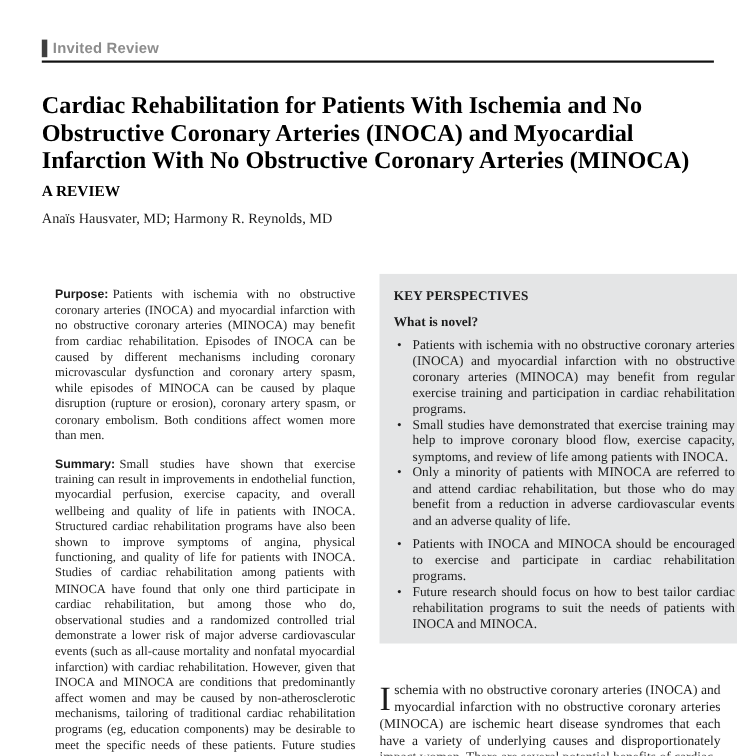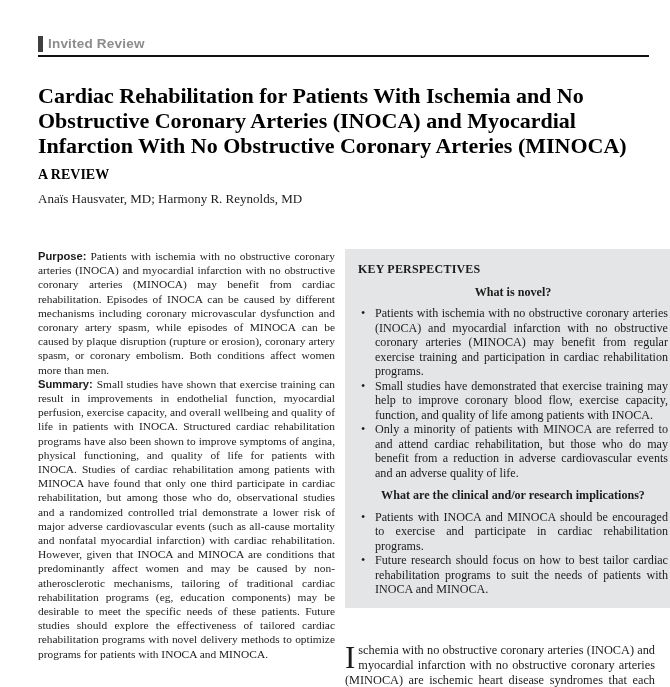--- a/index.html
+++ b/index.html
@@ -34,33 +34,33 @@
   .subtitle{margin-top:9px;font-size:14px;font-weight:bold;color:#000;}
   .authors{margin-top:8px;font-size:13px;}
   
   .columns{display:flex;margin-top:42px;}
   .col-left{
     width:297px;flex:none;
     font-size:11.4px;line-height:14.2px;text-align:justify;
     hyphens:auto;-webkit-hyphens:auto;
   }
   .col-right{width:310px;flex:none;margin-left:10px;}
-  .abs{margin:0;}
+  .abs{margin:12px;}
   .abs-label,.kw-label{
     font-family:"Liberation Sans",sans-serif;font-weight:bold;
     font-size:11.2px;padding-right:4px;
   }
   
   .kp-box{
     width:336px;background:var(--box_bg);
     padding:13px 13px 11px 13px;
     font-size:12.1px;line-height:14.5px;
   }
   .kp-head{font-weight:bold;font-size:12px;letter-spacing:.2px;}
-  .kp-q{font-weight:bold;margin-top:8px;text-align:center;}
+  .kp-q{font-weight:bold;margin-top:8px;}
   .kp-bullets{margin-top:7px;}
   .kp-bullet{display:flex;text-align:justify;hyphens:auto;-webkit-hyphens:auto;}
   .kp-dot{flex:none;width:17px;padding-left:3px;}
   .kp-btext{flex:1;}
   
   .intro{
     margin-top:35px;width:310px;
     font-size:12.3px;line-height:15.3px;text-align:justify;
     hyphens:auto;-webkit-hyphens:auto;
   }
@@ -97,29 +97,28 @@
         <div class="kp-head">KEY PERSPECTIVES</div>
 
         <div class="kp-q">What is novel?</div>
         <div class="kp-bullets">
           <div class="kp-bullet">
             <span class="kp-dot">•</span>
             <span class="kp-btext">Patients with ischemia with no obstructive coronary arteries (INOCA) and myocardial infarction with no obstructive coronary arteries (MINOCA) may benefit from regular exercise training and participation in cardiac rehabilitation programs.</span>
           </div>
           <div class="kp-bullet">
             <span class="kp-dot">•</span>
-            <span class="kp-btext">Small studies have demonstrated that exercise training may help to improve coronary blood flow, exercise capacity, function, and quality of life among patients with INOCA.</span>
+            <span class="kp-btext">Small studies have demonstrated that exercise training may help to improve coronary blood flow, exercise capacity, symptoms, and review of life among patients with INOCA.</span>
           </div>
           <div class="kp-bullet">
             <span class="kp-dot">•</span>
             <span class="kp-btext">Only a minority of patients with MINOCA are referred to and attend cardiac rehabilitation, but those who do may benefit from a reduction in adverse cardiovascular events and an adverse quality of life.</span>
           </div>
         </div>
 
-        <div class="kp-q">What are the clinical and/or research implications?</div>
         <div class="kp-bullets">
           <div class="kp-bullet">
             <span class="kp-dot">•</span>
             <span class="kp-btext">Patients with INOCA and MINOCA should be encouraged to exercise and participate in cardiac rehabilitation programs.</span>
           </div>
           <div class="kp-bullet">
             <span class="kp-dot">•</span>
             <span class="kp-btext">Future research should focus on how to best tailor cardiac rehabilitation programs to suit the needs of patients with INOCA and MINOCA.</span>
           </div>
         </div>

